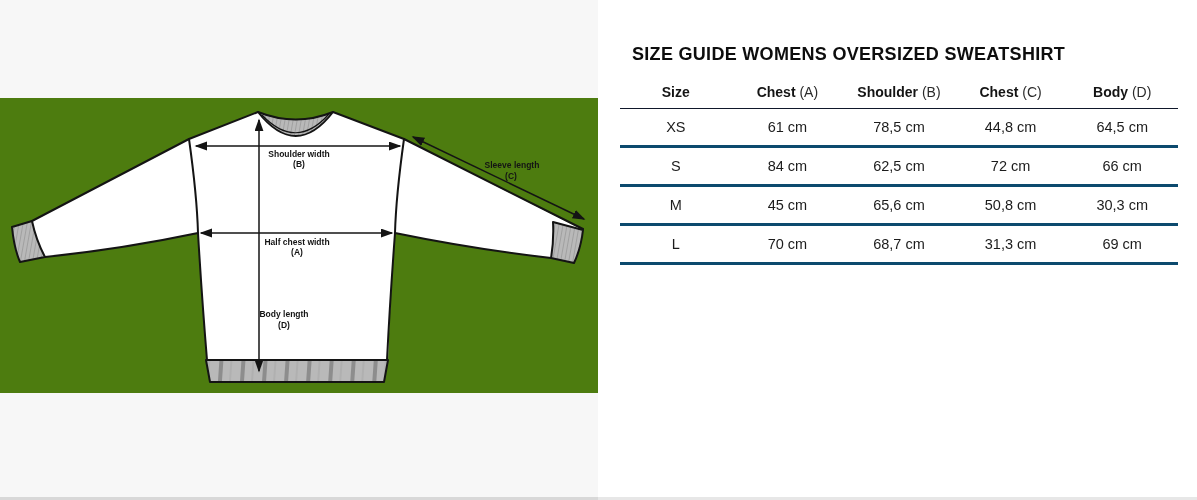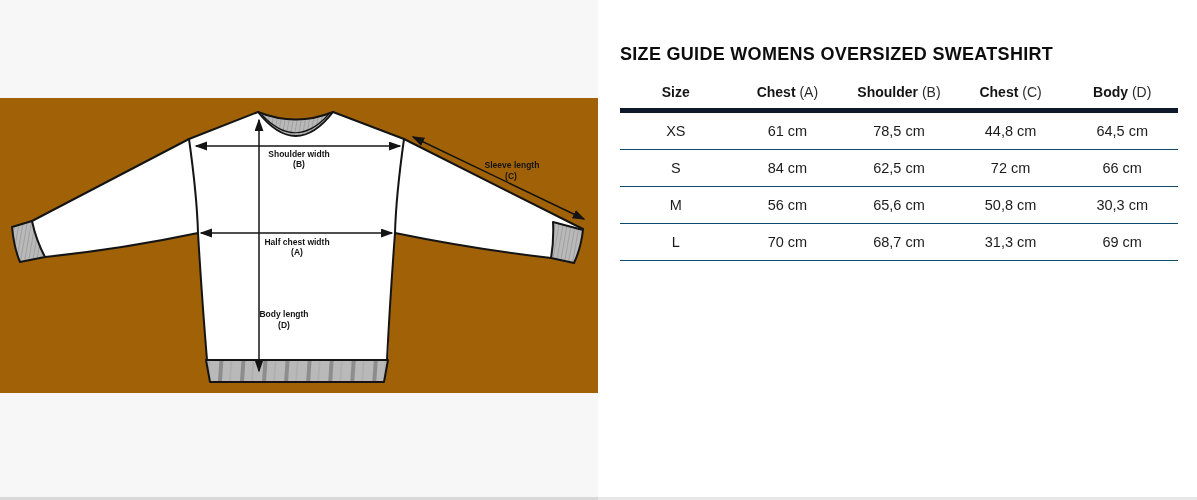--- a/index.html
+++ b/index.html
@@ -1,49 +1,49 @@
 <!DOCTYPE html>
 <html><head>
 <meta charset="utf-8">
 <style>
   html,body{margin:0;padding:0;background:#fff;}
   .stage{
     position:relative;width:1197px;height:500px;overflow:hidden;
     background:#fff;font-family:"Liberation Sans",sans-serif;color:#111;
   }
   
-  .left-panel{position:absolute;left:0;top:0;width:598px;height:399px;background:#a16207;}
+  .left-panel{position:absolute;left:0;top:0;width:598px;height:399px;background:#4d7c0f;}
   .band{position:absolute;left:0;width:598px;background:#f7f7f7;}
   .band.top{top:0;height:98px;}
   .band.bottom{top:393px;height:104px;}
   .diagram-svg{position:absolute;left:0;top:0;width:598px;height:497px;}
   .dim-label{font-family:"Liberation Sans",sans-serif;font-size:8.5px;font-weight:bold;fill:#141414;text-anchor:middle;}
   
   .bottom-strip{position:absolute;top:497px;height:3px;}
   .bottom-strip.left{left:0;width:598px;background:#d8d8d8;}
   .bottom-strip.right{left:598px;width:599px;background:#e7e7e7;}
   
   .table-panel{position:absolute;left:620px;top:0;width:558px;}
   .guide-title{
-    margin:44px 0 0 0;font-size:18px;line-height:20px;font-weight:900;
+    margin:44px 0 0 12px;font-size:18px;line-height:20px;font-weight:900;
     letter-spacing:0.3px;color:#0d0d0d;white-space:nowrap;
   }
   table.size-table{
     width:558px;margin-top:11px;border-collapse:collapse;table-layout:fixed;
   }
   table.size-table th{
     height:33px;font-size:14px;font-weight:bold;color:#141414;
     text-align:center;vertical-align:middle;padding:0;
-    border-bottom:5px solid #0f172a;white-space:nowrap;
+    border-bottom:1px solid #0f172a;white-space:nowrap;
   }
   table.size-table th .hparen{font-weight:400;color:#2b2b2b;}
   table.size-table td{
     height:36px;font-size:14.5px;font-weight:400;color:#1c1c1c;
     text-align:center;vertical-align:middle;padding:0;
-    border-bottom:1px solid #0c4a6e;white-space:nowrap;
+    border-bottom:3px solid #0c4a6e;white-space:nowrap;
   }
 </style>
 </head>
 <body>
 
 <div class="stage">
 
   <div class="left-panel">
     <div class="band top"></div>
     <div class="band bottom"></div>
@@ -132,21 +132,21 @@
         </tr>
         <tr>
           <td>S</td>
           <td>84 cm</td>
           <td>62,5 cm</td>
           <td>72 cm</td>
           <td>66 cm</td>
         </tr>
         <tr>
           <td>M</td>
-          <td>56 cm</td>
+          <td>45 cm</td>
           <td>65,6 cm</td>
           <td>50,8 cm</td>
           <td>30,3 cm</td>
         </tr>
         <tr>
           <td>L</td>
           <td>70 cm</td>
           <td>68,7 cm</td>
           <td>31,3 cm</td>
           <td>69 cm</td>

